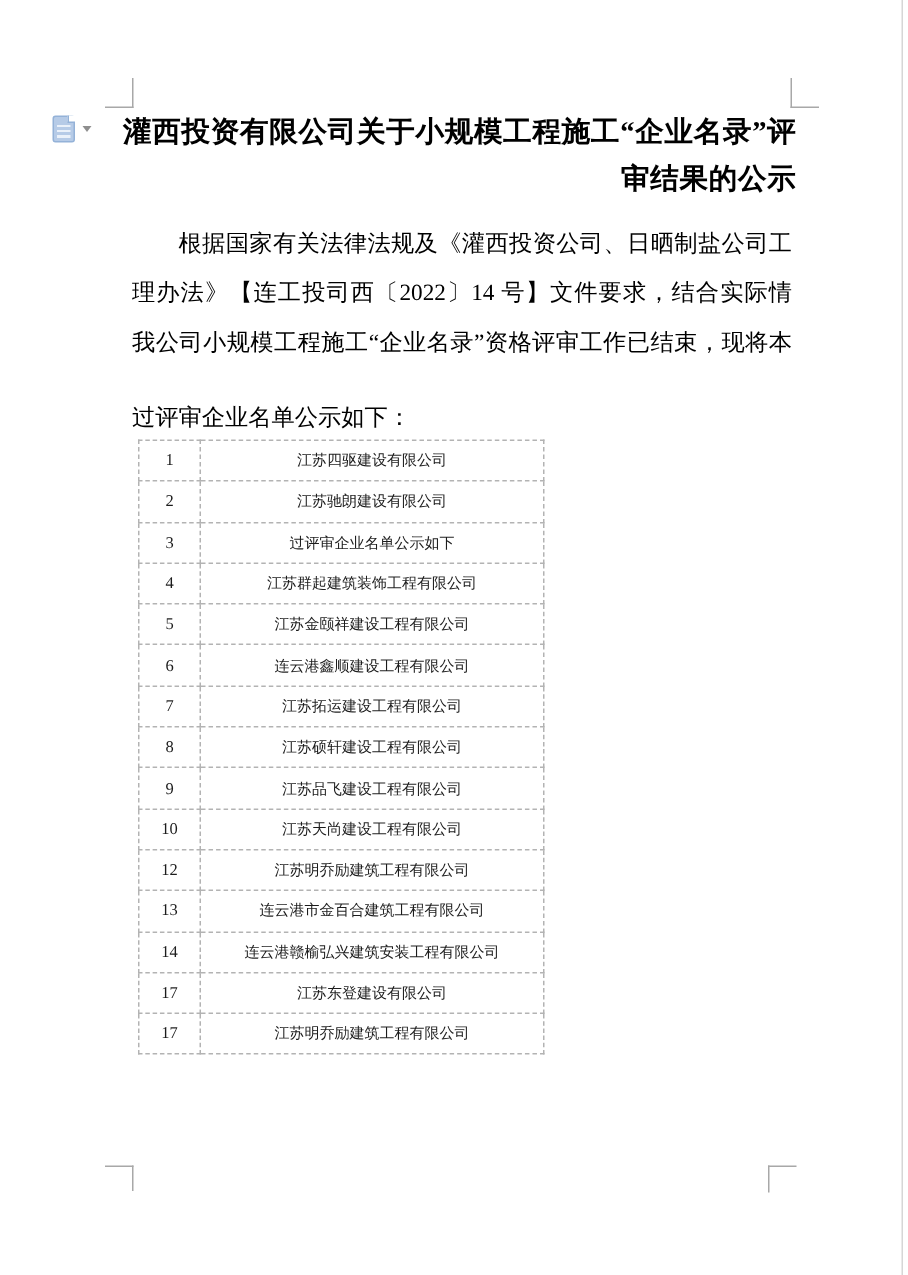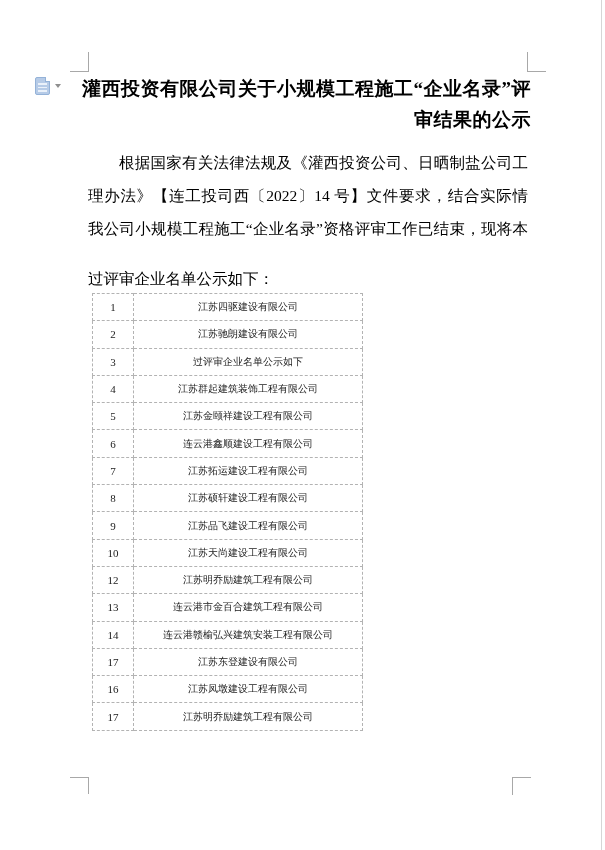--- a/index.html
+++ b/index.html
@@ -214,24 +214,20 @@
     <tr>
       <td class="num">14</td>
       <td class="name">连云港赣榆弘兴建筑安装工程有限公司</td>
     </tr>
 
     <tr>
       <td class="num">17</td>
       <td class="name">江苏东登建设有限公司</td>
     </tr>
 
-    <tr>
-      <td class="num">16</td>
-      <td class="name">江苏凤墩建设工程有限公司</td>
-    </tr>
 
     <tr>
       <td class="num">17</td>
       <td class="name">江苏明乔励建筑工程有限公司</td>
     </tr>
   </tbody>
   </table>
 
 </div>
 

